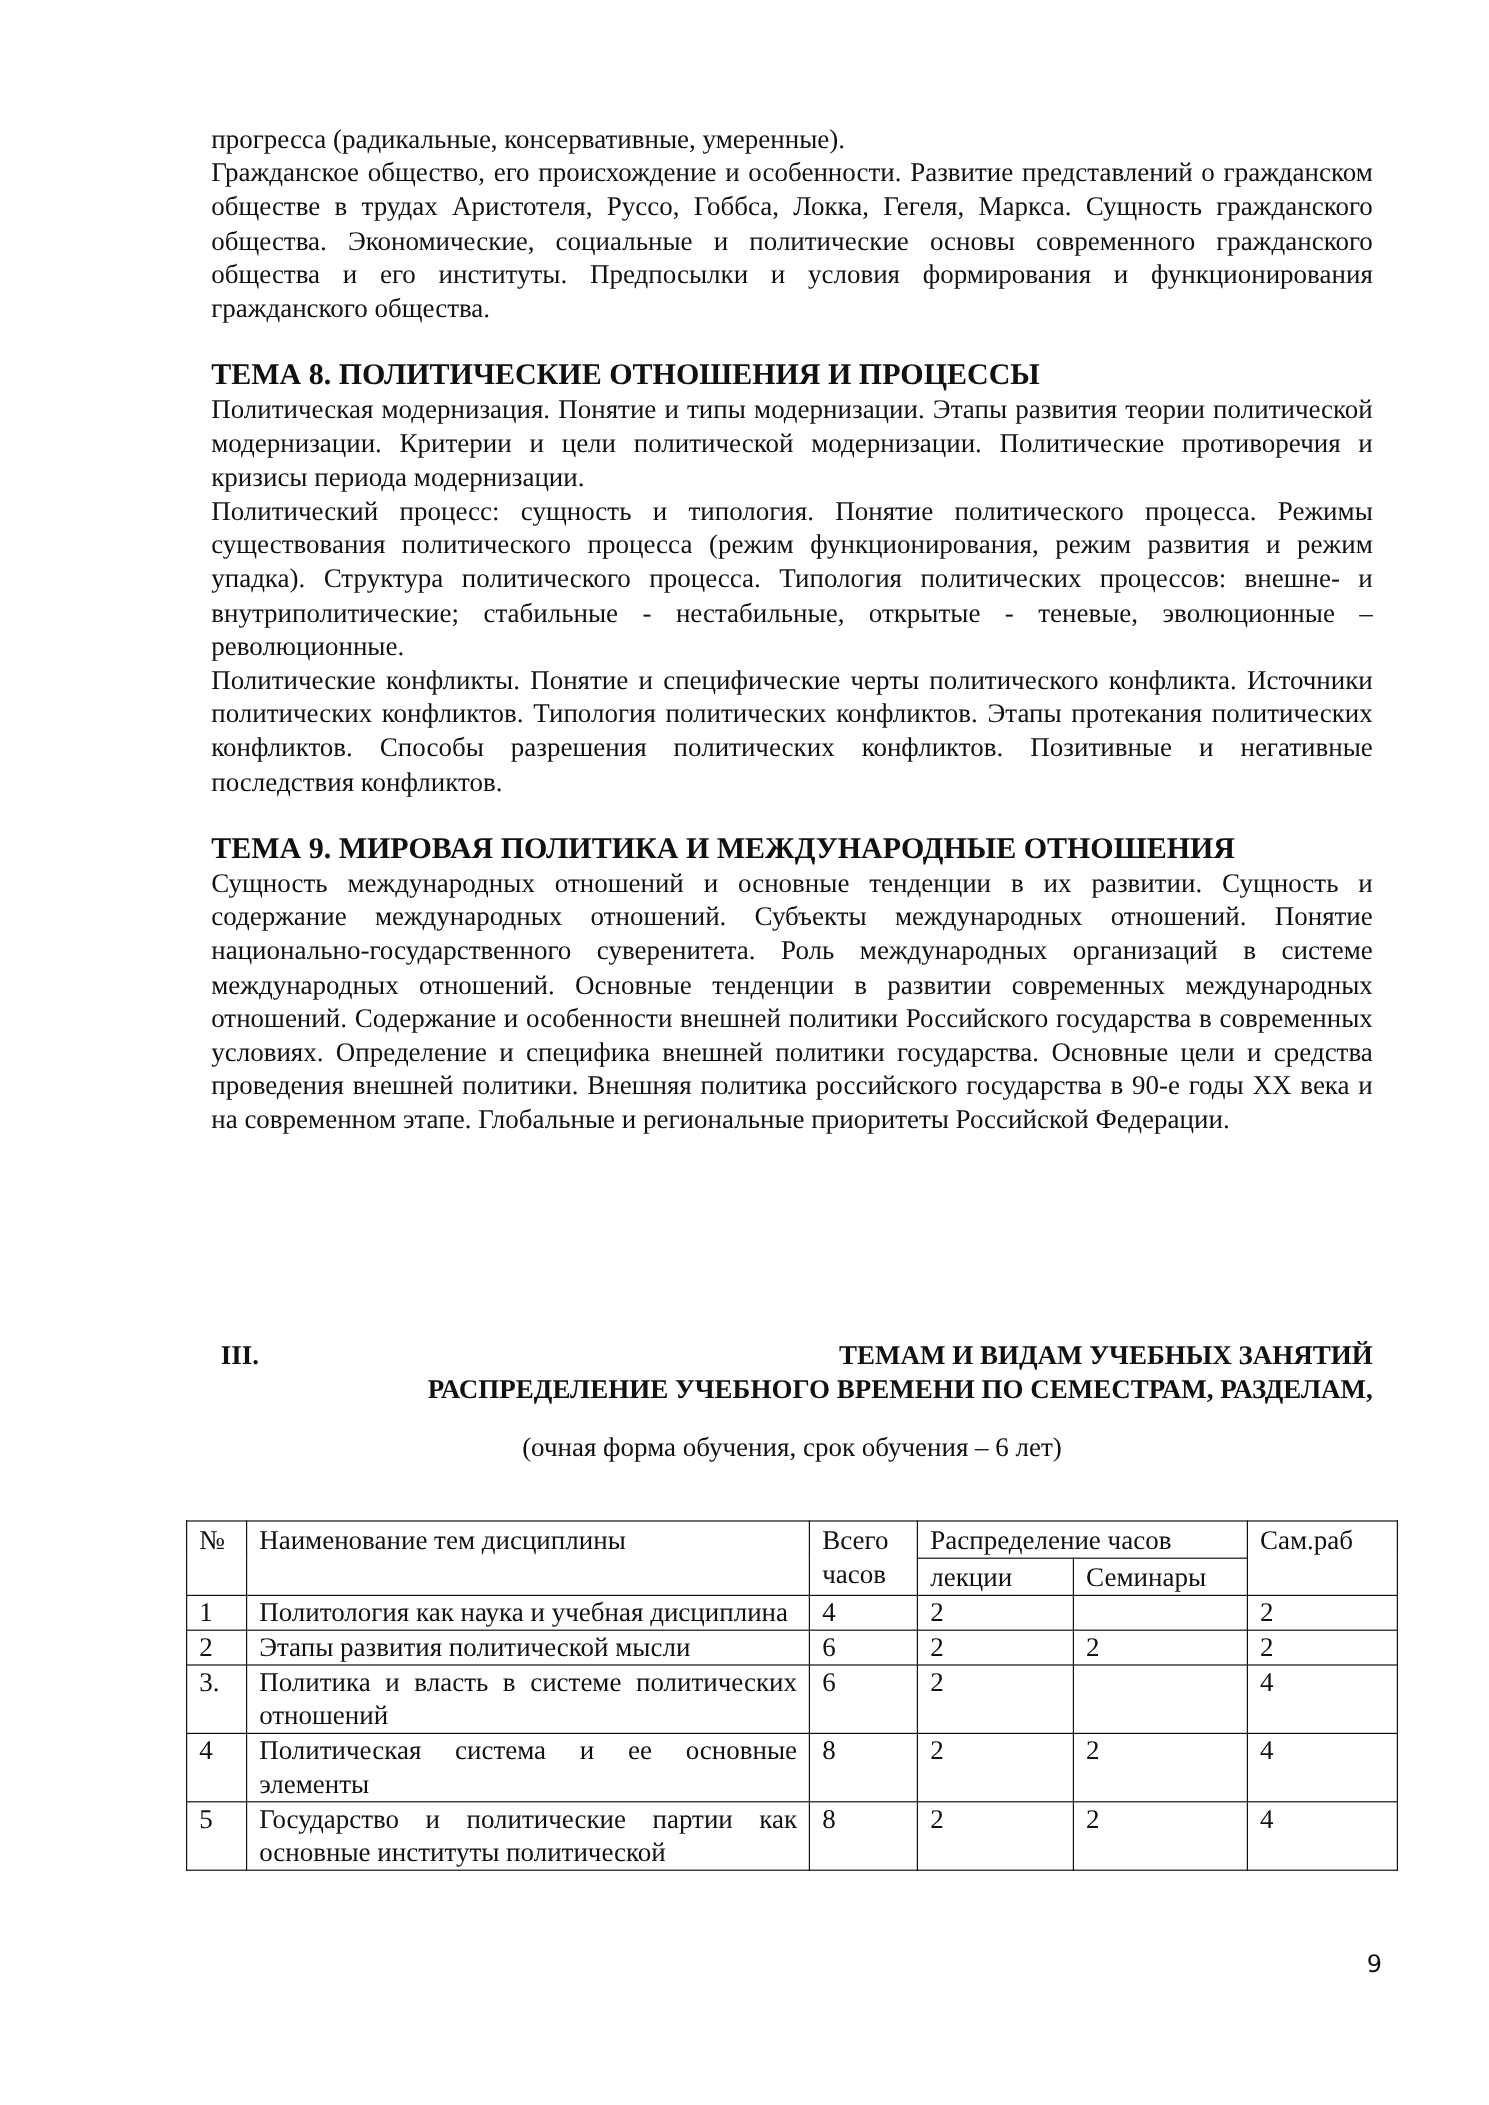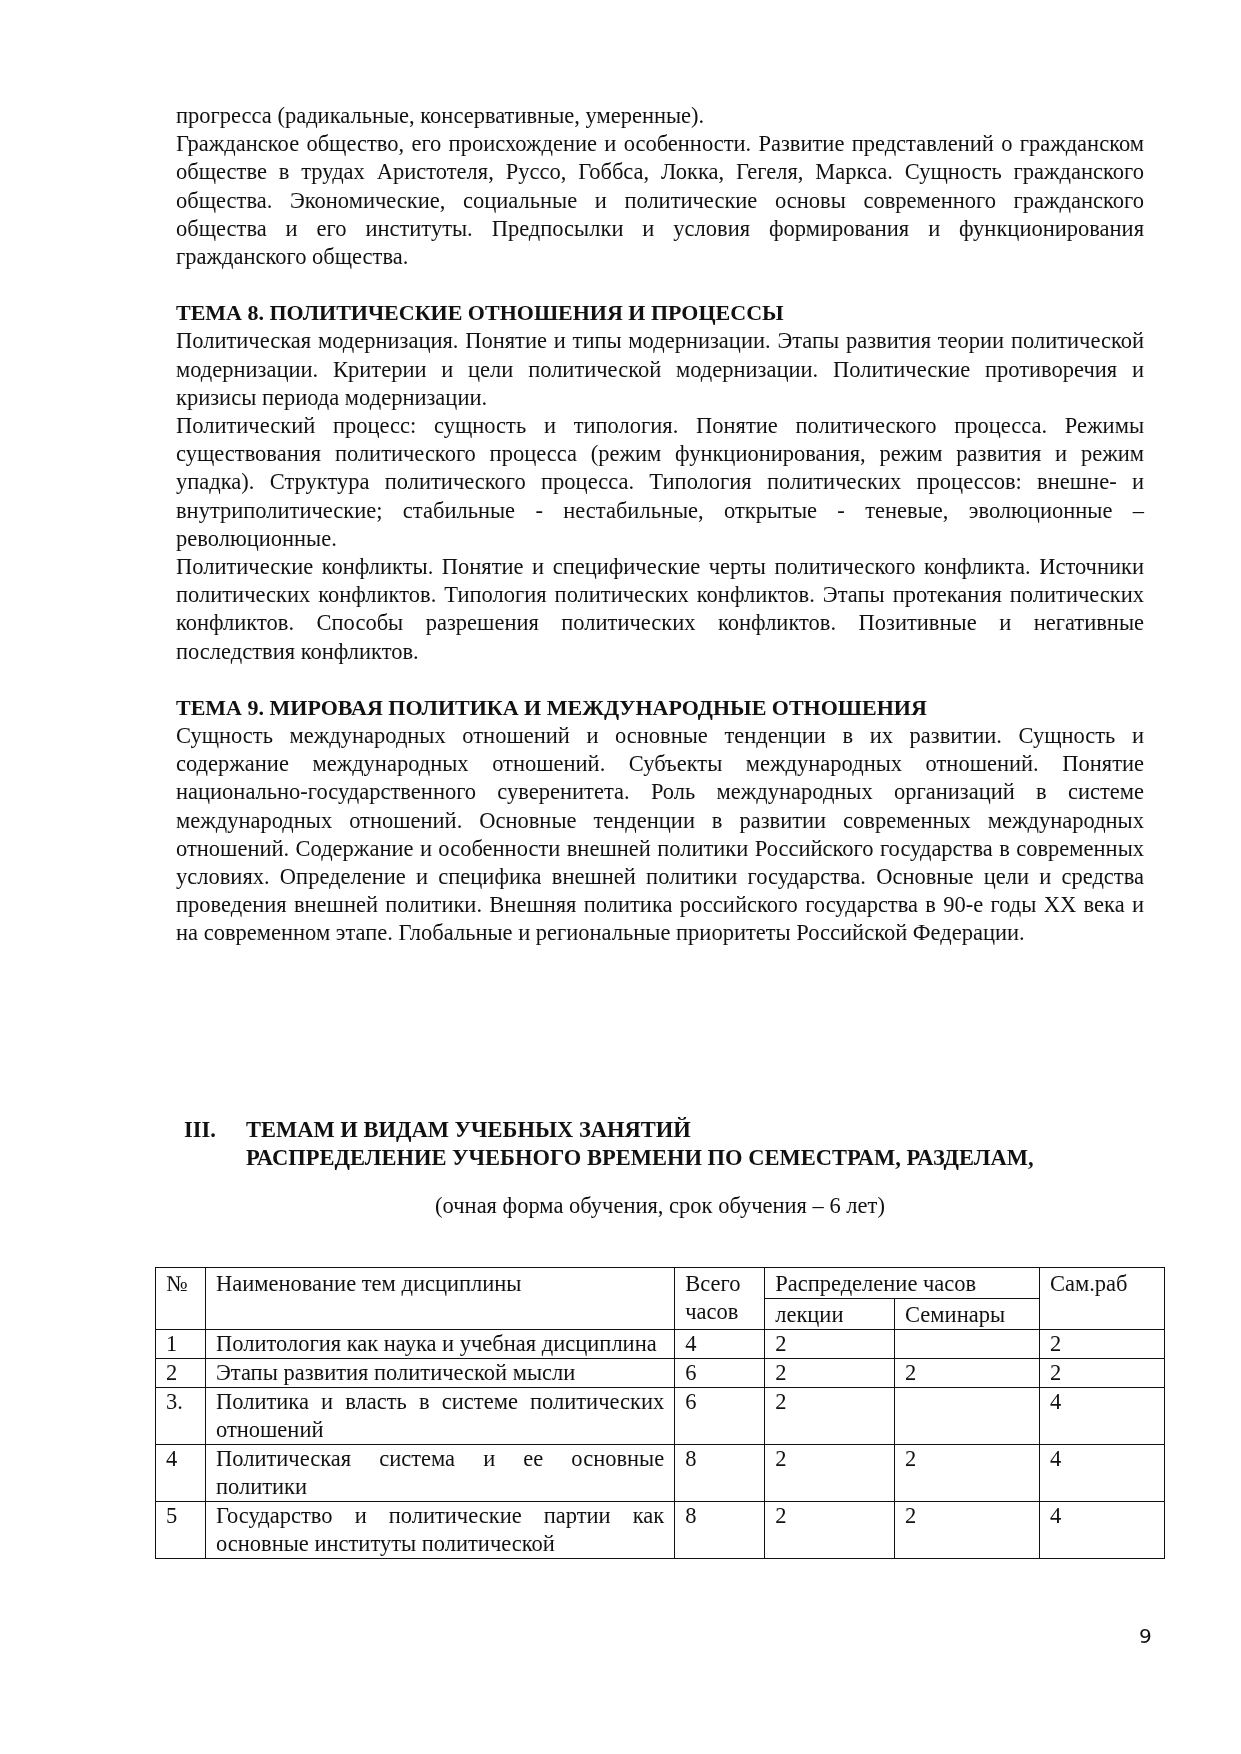--- a/index.html
+++ b/index.html
@@ -1,24 +1,24 @@
 <!DOCTYPE html>
 <html><head>
 <meta charset="utf-8">
 <style>
   html, body { margin: 0; padding: 0; background: #ffffff; }
   body { width: 1241px; height: 1754px; position: relative; overflow: hidden;
          font-family: "Liberation Serif", "DejaVu Serif", serif; color: #111; }
   .content { position: absolute; left: 176px; top: 102px; width: 968px; }
   p { margin: 0; font-size: 22.5px; line-height: 28.2px; text-align: justify; }
   p.last { text-align: left; }
-  h2 { margin: 0; font-size: 22px; line-height: 28.2px; font-weight: bold; }
+  h2 { margin: 0; font-size: 25px; line-height: 28.2px; font-weight: bold; }
   .gap { height: 28px; }
   .section-title { position: absolute; left: 176px; top: 1116px; width: 968px;
-                   font-size: 22.5px; font-weight: bold; line-height: 28px; text-align: left; }
+                   font-size: 22.5px; font-weight: bold; line-height: 28px; text-align: right; }
   .section-title .num { position: absolute; left: 8px; top: 0; }
   .section-title .line { display: block; padding-left: 70px; }
   .subtitle { position: absolute; left: 176px; top: 1192px; width: 968px; text-align: center;
               font-size: 22.5px; line-height: 28px; }
   table { position: absolute; left: 155px; top: 1267px; width: 1010px; border-collapse: collapse;
           font-size: 22.5px; line-height: 28px; }
   td, th { border: 1.5px solid #111; vertical-align: top; padding: 0 10px; font-weight: normal; text-align: left; }
   th { padding-top: 2px; }
   td.name { text-align: justify; }
   col.c1 { width: 50px; } col.c2 { width: 470px; } col.c3 { width: 90px; }
@@ -94,21 +94,21 @@
     <tr>
       <td>3.</td>
       <td class="name">Политика и власть в системе политических отношений</td>
       <td>6</td>
       <td>2</td>
       <td></td>
       <td>4</td>
     </tr>
     <tr>
       <td>4</td>
-      <td class="name">Политическая система и ее основные политики</td>
+      <td class="name">Политическая система и ее основные элементы</td>
       <td>8</td>
       <td>2</td>
       <td>2</td>
       <td>4</td>
     </tr>
     <tr>
       <td>5</td>
       <td class="name">Государство и политические партии как основные институты политической</td>
       <td>8</td>
       <td>2</td>

